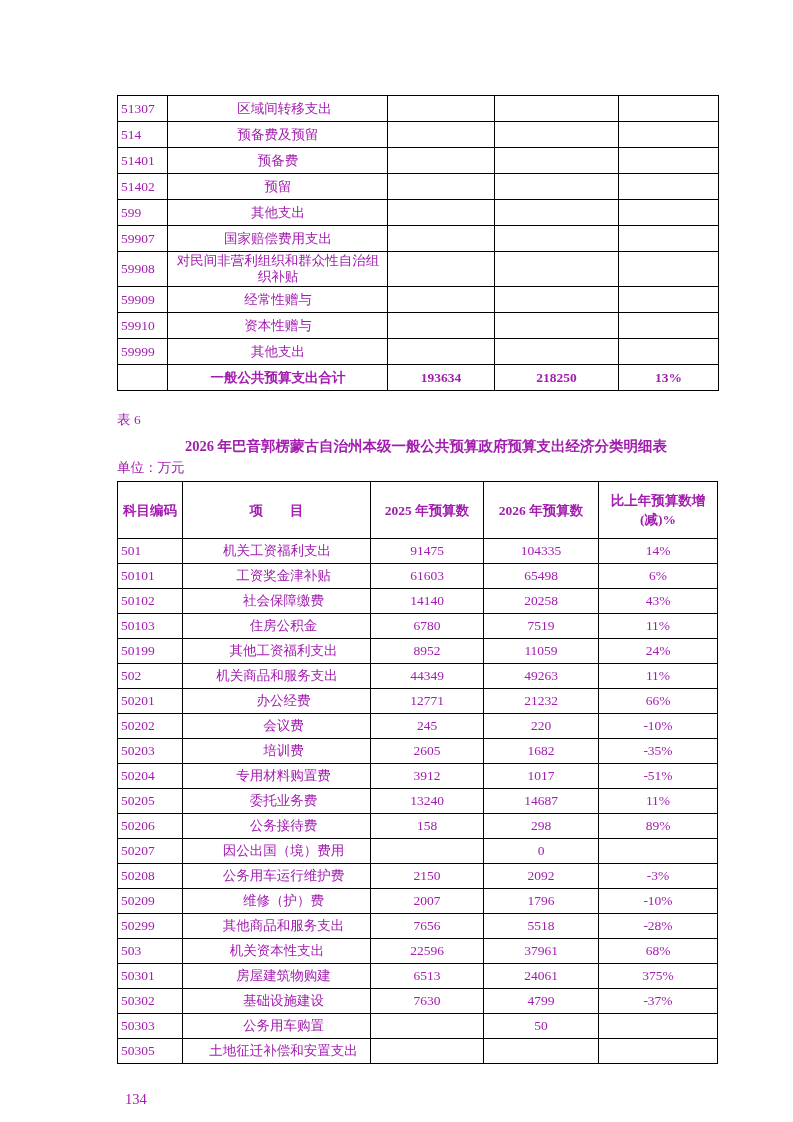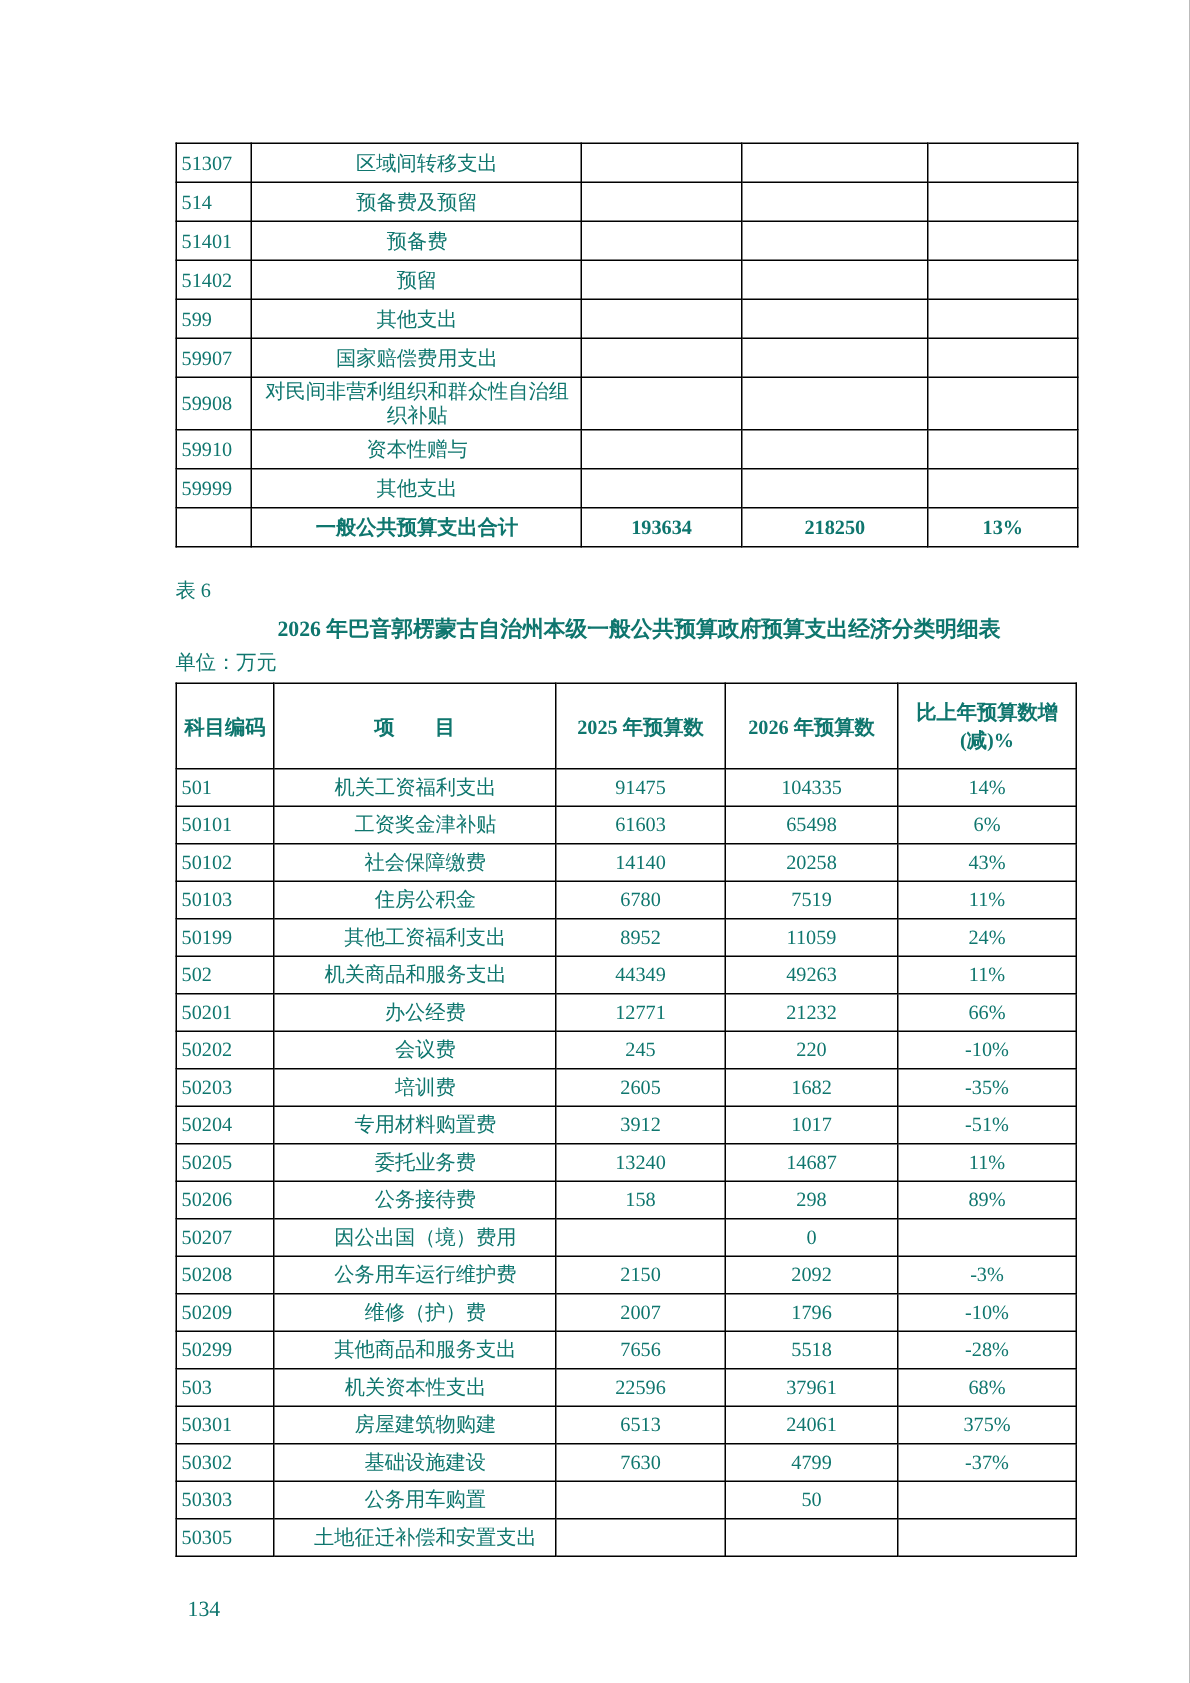--- a/index.html
+++ b/index.html
@@ -1,17 +1,17 @@
 <!DOCTYPE html>
 <html><head>
 <meta charset="utf-8">
 <style>
   html,body{margin:0;padding:0;background:#888;}
   .page{
-    width:793px;height:1122px;background:#ffffff;color:#0f766e;
+    width:793px;height:1122px;background:#ffffff;color:#a21caf;
     font-family:"Liberation Serif","DejaVu Serif",serif;
     font-size:13.5px;line-height:16px;
     box-sizing:border-box;padding:95px 58px 0 117px;
     position:relative;overflow:hidden;
   }
   .tbl{border-collapse:collapse;table-layout:fixed;border:1.5px solid #000;}
   .tbl td,.tbl th{border:1px solid #000;vertical-align:middle;overflow:hidden;}
   .t1{width:601px;}
   .t2{width:600px;}
   .t1 td{height:23px;}
@@ -84,20 +84,27 @@
           <td class="num-cell"></td>
         </tr>
         <tr>
           <td class="code-cell">59908</td>
           <td class="item-cell">对民间非营利组织和群众性自治组织补贴</td>
           <td class="num-cell"></td>
           <td class="num-cell"></td>
           <td class="num-cell"></td>
         </tr>
         <tr>
+          <td class="code-cell">59909</td>
+          <td class="item-cell">经常性赠与</td>
+          <td class="num-cell"></td>
+          <td class="num-cell"></td>
+          <td class="num-cell"></td>
+        </tr>
+        <tr>
           <td class="code-cell">59910</td>
           <td class="item-cell">资本性赠与</td>
           <td class="num-cell"></td>
           <td class="num-cell"></td>
           <td class="num-cell"></td>
         </tr>
         <tr>
           <td class="code-cell">59999</td>
           <td class="item-cell">其他支出</td>
           <td class="num-cell"></td>

